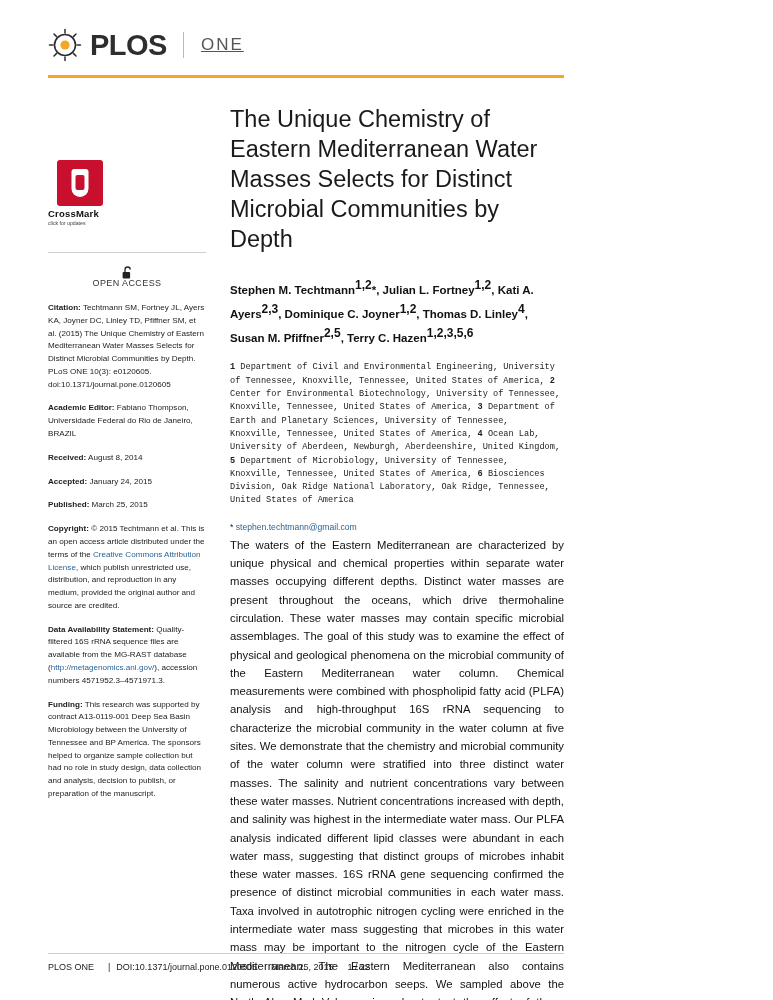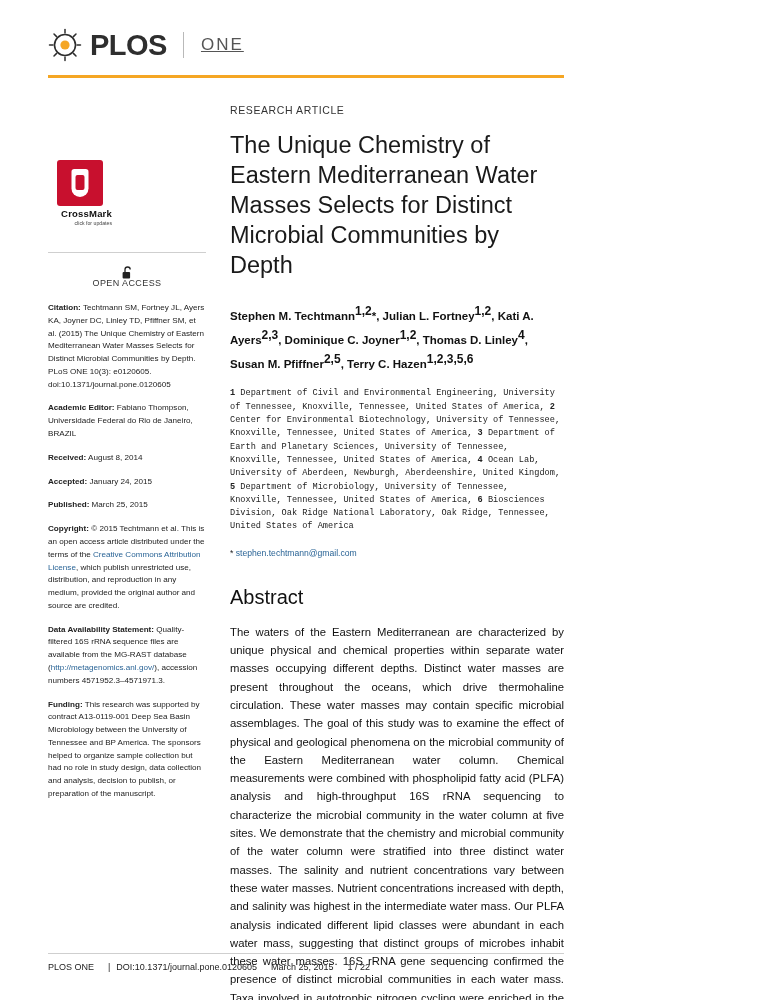--- a/index.html
+++ b/index.html
@@ -114,21 +114,21 @@
     font-size: 8.6px;
     color: #222;
     margin-bottom: 4px;
   }
   .corresp a { color: #2a6496; text-decoration: none; }
 
   
   .crossmark {
     margin-top: 56px;
     width: 64px;
-    text-align: right;
+    text-align: left;
   }
   .crossmark-badge {
     width: 46px;
     height: 46px;
     margin: 0 auto;
     background: #c8102e;
     border-radius: 3px;
     position: relative;
   }
   .crossmark-badge:after {
@@ -309,34 +309,32 @@
       </div>
 
       <div class="meta-block">
         <b>Funding:</b><span> This research was supported by contract A13-0119-001 Deep Sea Basin Microbiology between the University of Tennessee and BP America. The sponsors helped to organize sample collection but had no role in study design, data collection and analysis, decision to publish, or preparation of the manuscript.</span>
       </div>
 
     </div>
 
     <div class="right-col">
 
-      <div class="research-article">RESEARCH ARTICLE</div>
 
       <h1 class="title">The Unique Chemistry of Eastern Mediterranean Water Masses Selects for Distinct Microbial Communities by Depth</h1>
 
       <div class="authors">Stephen M. Techtmann<sup>1,2</sup>*, Julian L. Fortney<sup>1,2</sup>, Kati A. Ayers<sup>2,3</sup>, Dominique C. Joyner<sup>1,2</sup>, Thomas D. Linley<sup>4</sup>, Susan M. Pfiffner<sup>2,5</sup>, Terry C. Hazen<sup>1,2,3,5,6</sup></div>
 
       <div class="affil"><b>1</b> Department of Civil and Environmental Engineering, University of Tennessee, Knoxville, Tennessee, United States of America, <b>2</b> Center for Environmental Biotechnology, University of Tennessee, Knoxville, Tennessee, United States of America, <b>3</b> Department of Earth and Planetary Sciences, University of Tennessee, Knoxville, Tennessee, United States of America, <b>4</b> Ocean Lab, University of Aberdeen, Newburgh, Aberdeenshire, United Kingdom, <b>5</b> Department of Microbiology, University of Tennessee, Knoxville, Tennessee, United States of America, <b>6</b> Biosciences Division, Oak Ridge National Laboratory, Oak Ridge, Tennessee, United States of America</div>
 
       <div class="corresp">
         <span>*</span>
         <a href="#">stephen.techtmann@gmail.com</a>
       </div>
 
-      <h2 class="abstract-heading" style="margin-top:28px;">Abstract</h2>
       <div class="abstract-body">The waters of the Eastern Mediterranean are characterized by unique physical and chemical properties within separate water masses occupying different depths. Distinct water masses are present throughout the oceans, which drive thermohaline circulation. These water masses may contain specific microbial assemblages. The goal of this study was to examine the effect of physical and geological phenomena on the microbial community of the Eastern Mediterranean water column. Chemical measurements were combined with phospholipid fatty acid (PLFA) analysis and high-throughput 16S rRNA sequencing to characterize the microbial community in the water column at five sites. We demonstrate that the chemistry and microbial community of the water column were stratified into three distinct water masses. The salinity and nutrient concentrations vary between these water masses. Nutrient concentrations increased with depth, and salinity was highest in the intermediate water mass. Our PLFA analysis indicated different lipid classes were abundant in each water mass, suggesting that distinct groups of microbes inhabit these water masses. 16S rRNA gene sequencing confirmed the presence of distinct microbial communities in each water mass. Taxa involved in autotrophic nitrogen cycling were enriched in the intermediate water mass suggesting that microbes in this water mass may be important to the nitrogen cycle of the Eastern Mediterranean. The Eastern Mediterranean also contains numerous active hydrocarbon seeps. We sampled above the North Alex Mud Volcano, in order to test the effect of these geological features on the microbial community in the adjacent water column. The community in the waters overlaying the mud volcano was distinct from other communities collected at similar depths and was enriched in known hydrocarbon degrading taxa. Our results demonstrate that physical phenomena such stratification as well as geological phenomena such as mud volcanoes strongly affect microbial community structure in the Eastern Mediterranean water column.</div>
 
     </div>
   </div>
 
   <div class="footer">
     <div class="footer-rule"></div>
     <div class="footer-row">
       <div class="footer-left">
         <span>PLOS ONE</span><span style="margin: 0px 6px 0px 0px;">|</span><span>DOI:10.1371/journal.pone.0120605</span><span>March 25, 2015</span>

